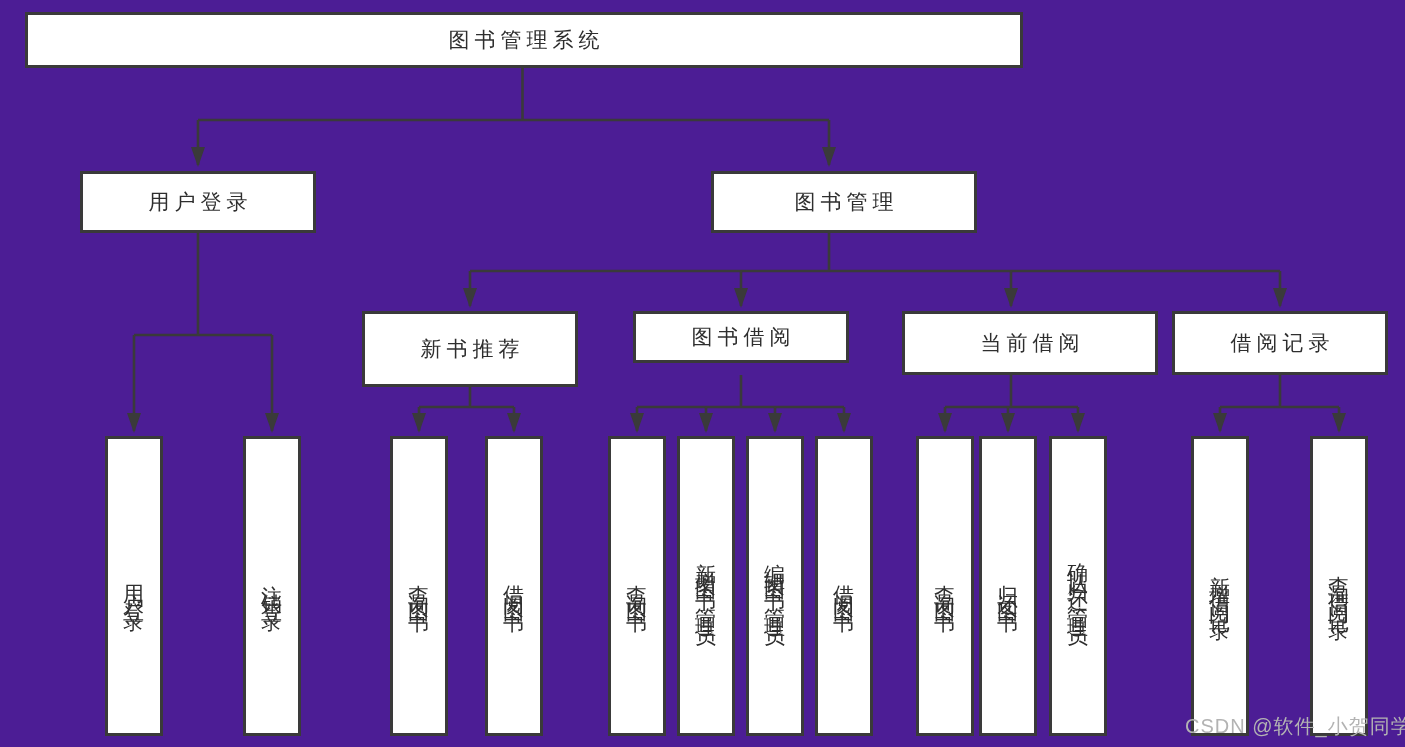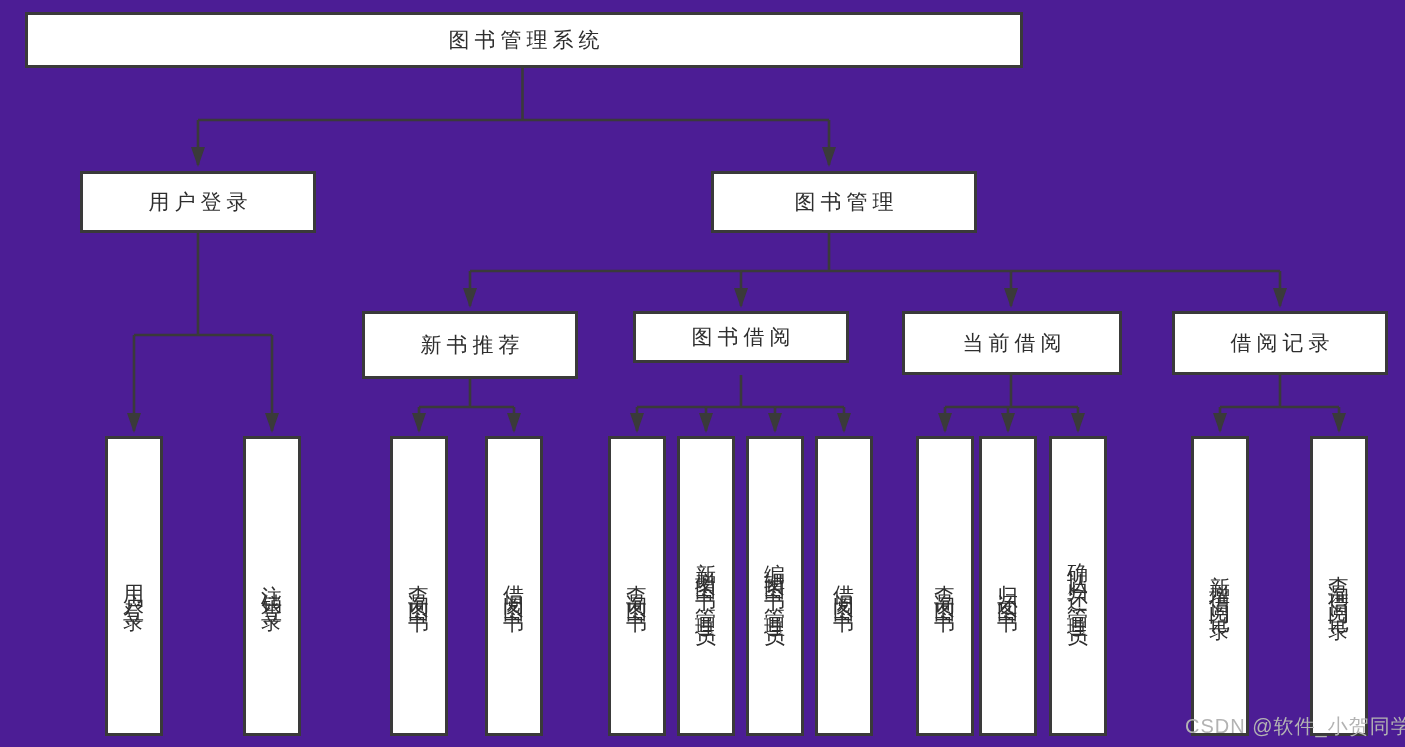--- a/index.html
+++ b/index.html
@@ -84,23 +84,23 @@
       <path d="M1220,407 V431" marker-end="url(#arrow)"></path>
       <path d="M1339,407 V431" marker-end="url(#arrow)"></path>
     </g>
   </svg>
 
   <div class="node node--h" style="left:25px;top:12px;width:998px;height:56px;">图书管理系统</div>
 
   <div class="node node--h" style="left:80px;top:171px;width:236px;height:62px;">用户登录</div>
   <div class="node node--h" style="left:711px;top:171px;width:266px;height:62px;">图书管理</div>
 
-  <div class="node node--h" style="left:362px;top:311px;width:216px;height:68px;">新书推荐</div>
+  <div class="node node--h" style="left:362px;top:311px;width:216px;height:76px;">新书推荐</div>
   <div class="node node--h" style="left:633px;top:311px;width:216px;height:52px;">图书借阅</div>
-  <div class="node node--h" style="left:902px;top:311px;width:220px;height:64px;">当前借阅</div>
+  <div class="node node--h" style="left:902px;top:311px;width:256px;height:64px;">当前借阅</div>
   <div class="node node--h" style="left:1172px;top:311px;width:216px;height:64px;">借阅记录</div>
 
   <div class="node node--v" style="left:105px;top:436px;width:58px;height:300px;">
     <span class="vtext">用户登录</span>
   </div>
   <div class="node node--v" style="left:243px;top:436px;width:58px;height:300px;">
     <span class="vtext">注销登录</span>
   </div>
 
   <div class="node node--v" style="left:390px;top:436px;width:58px;height:300px;">

